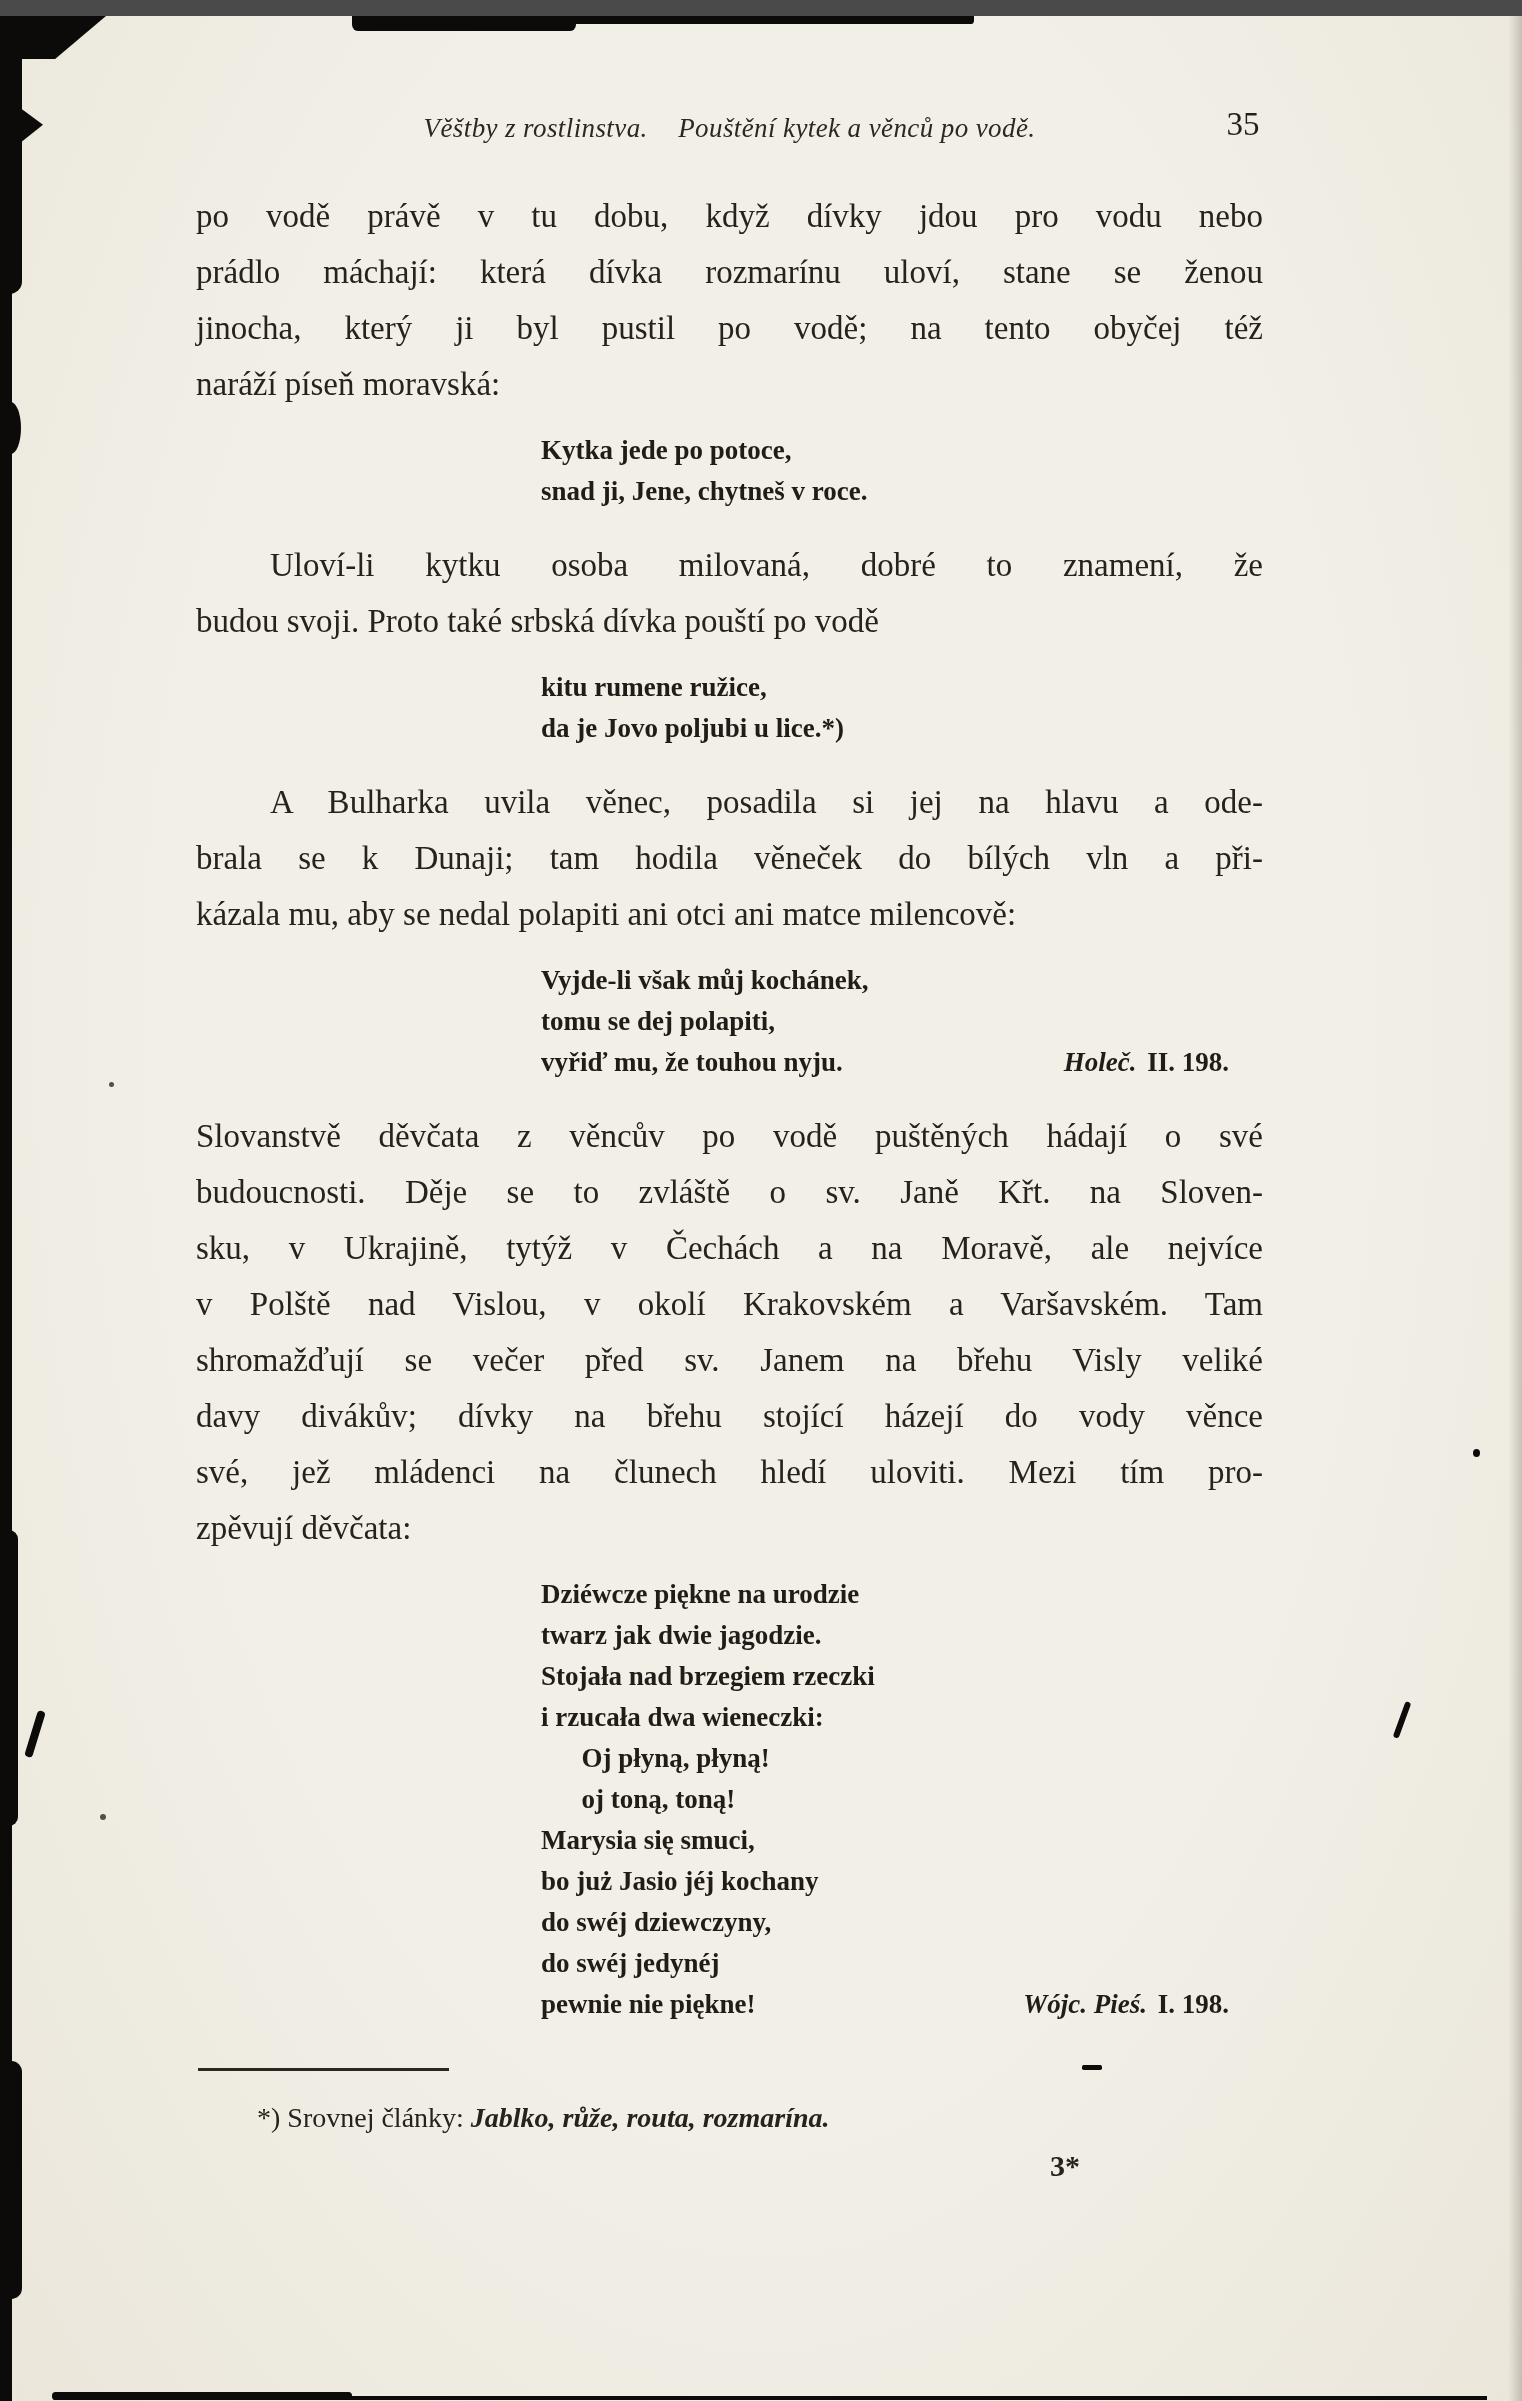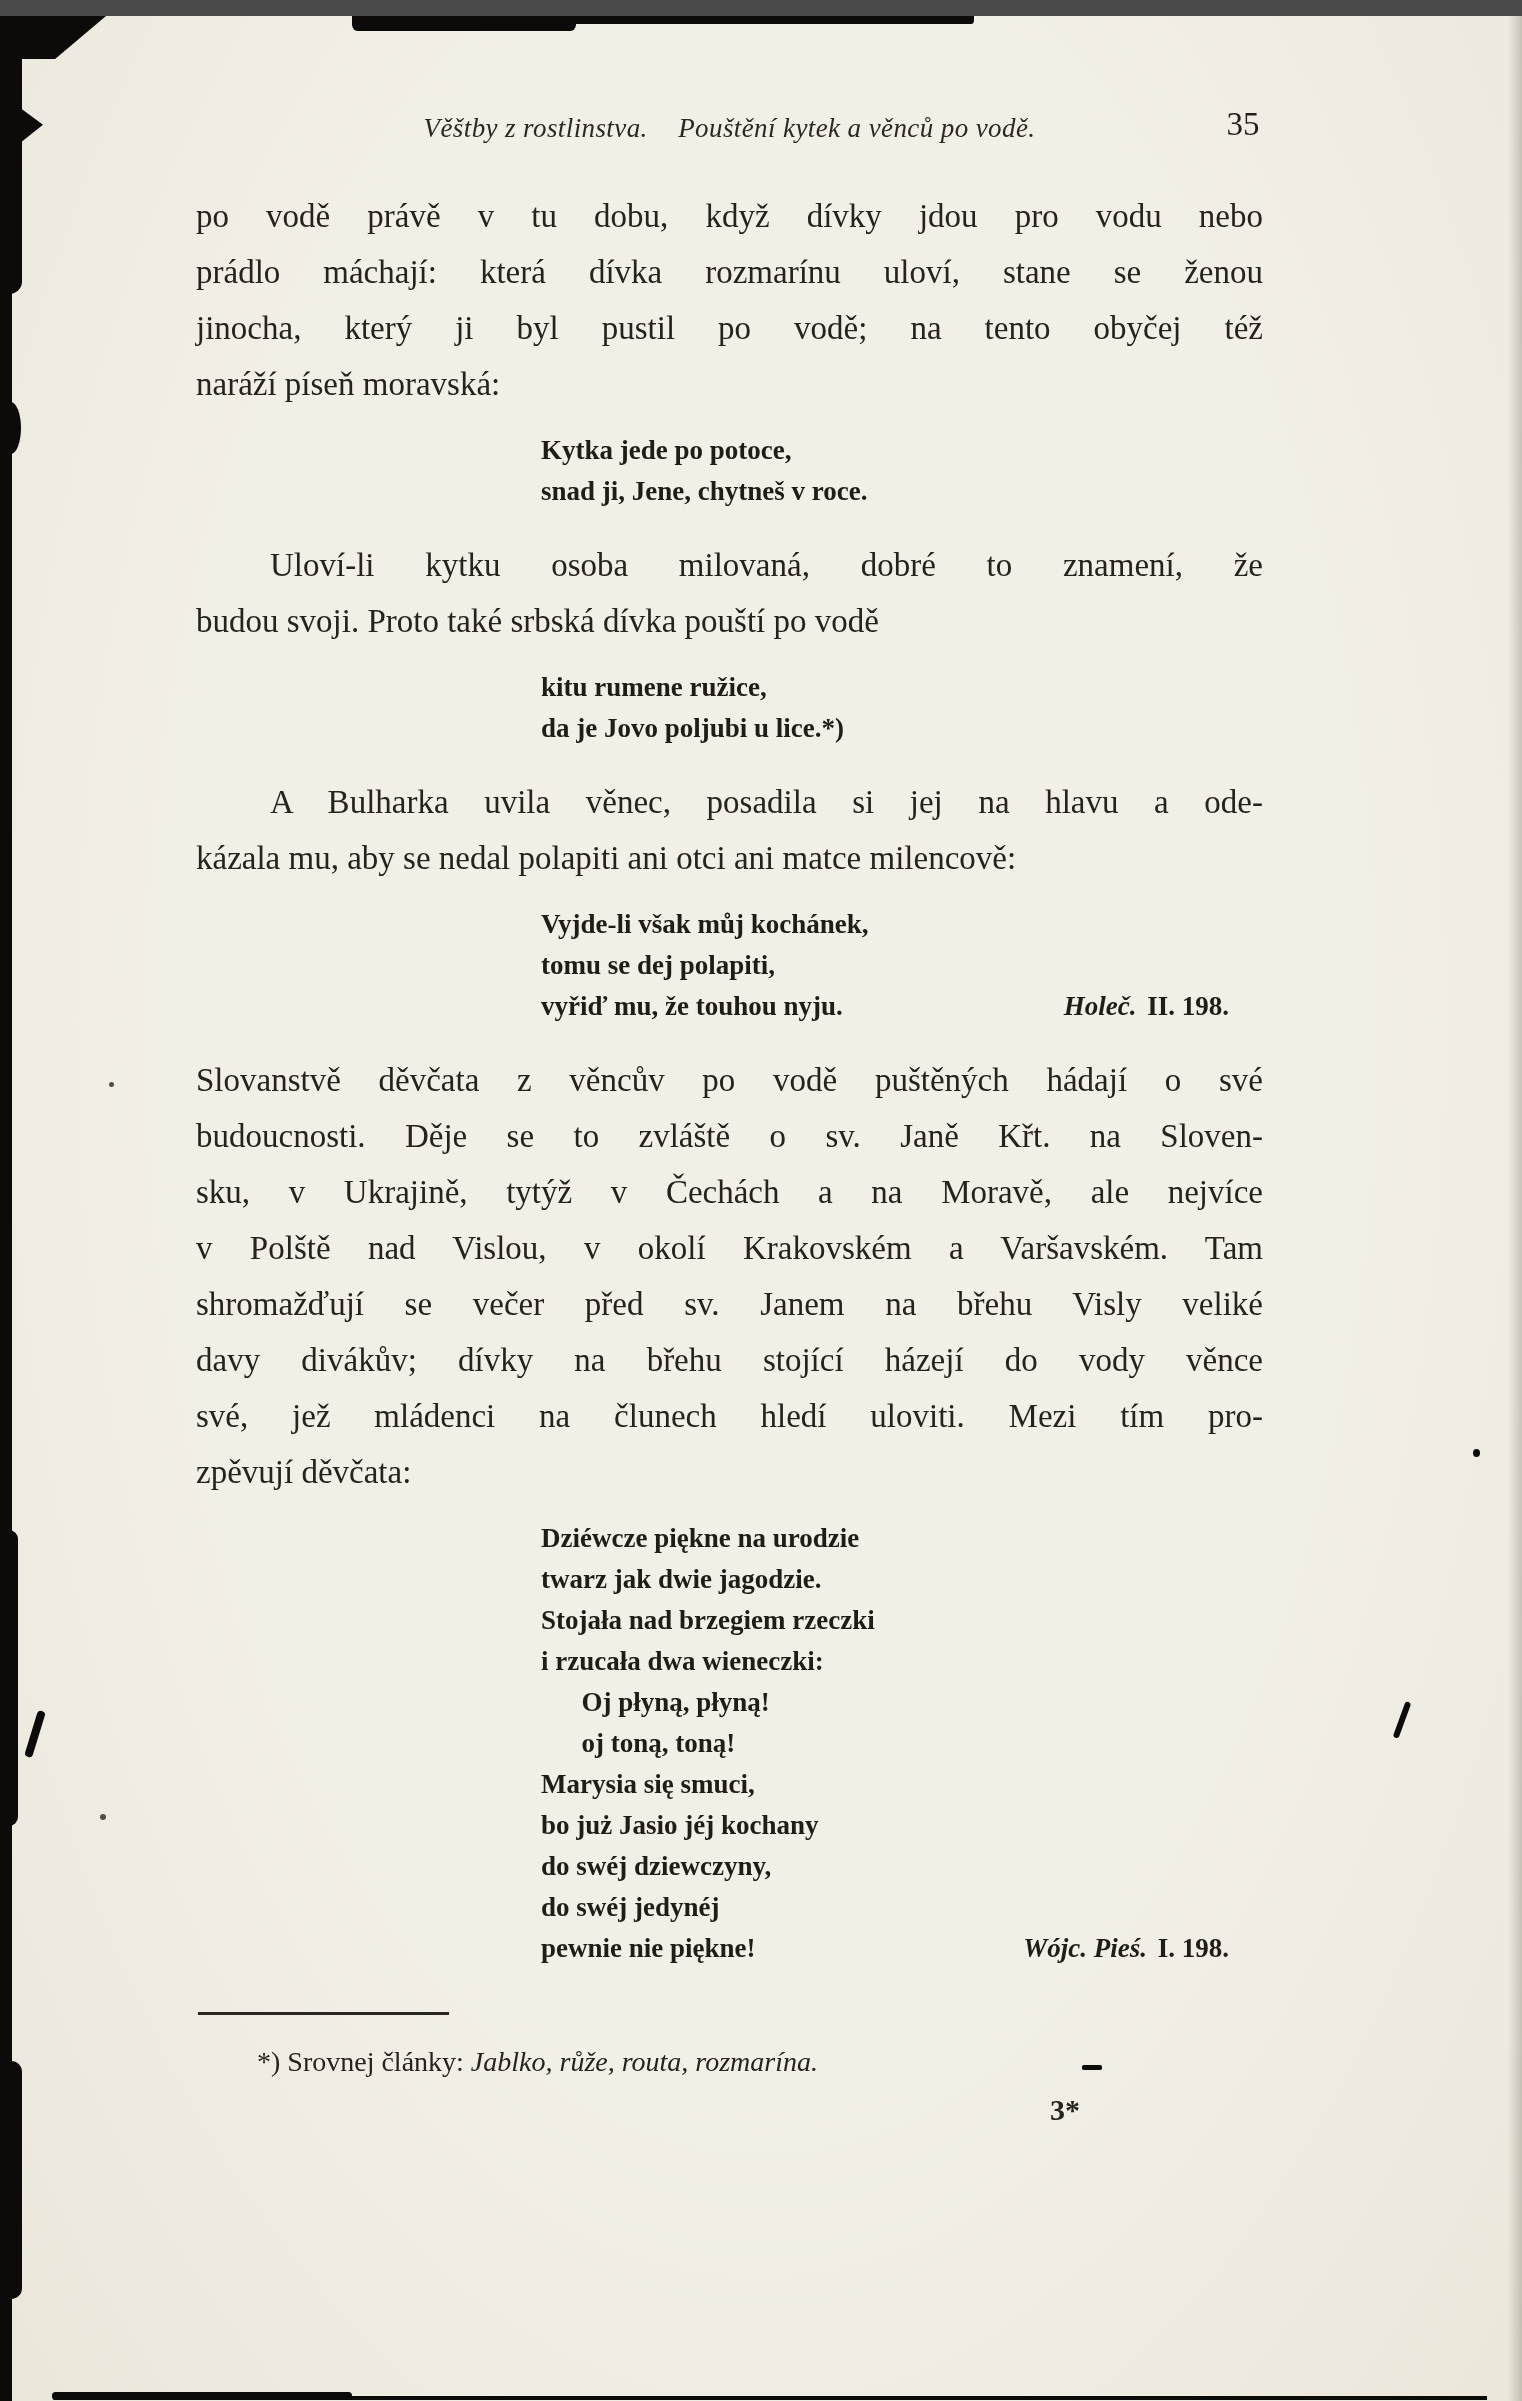--- a/index.html
+++ b/index.html
@@ -48,21 +48,21 @@
   }
   .attribution { font-weight: bold; font-size: 27px; white-space: nowrap; }
   .attribution .attr-name { font-style: italic; }
   .attribution .attr-ref { margin-left: 10.8px; font-style: normal; }
 
   .footnote-rule {
     width: 251px; height: 2.7px; background: #2a2720;
     margin: 43px 0 27px 1.8px;
   }
   .footnote { font-size: 28px; line-height: 39px; text-indent: 61px; }
-  .footnote .fn-italic { font-style: italic; }
+  .footnote .fn-italic { font-style: italic; font-weight: bold; }
   .signature {
     font-size: 30px; font-weight: bold;
     margin: 12.6px 0 0 854px;
   }
 
   
   .artifact { position: absolute; background: #0c0b09; }
   .left-bar        { left: 0; top: 0; width: 11.7px; height: 2401px; }
   .left-bar-wide   { left: 0; top: 0; width: 22.4px; height: 278px; border-radius: 0 0 12.6px 0; }
   .corner-blob     { left: 0; top: 0; width: 106px; height: 43px; clip-path: polygon(0 0, 100% 0, 52% 100%, 0 100%); }
@@ -135,20 +135,21 @@
         <div class="pline last">budou svoji. Proto také srbská dívka pouští po vodě</div>
       </div>
 
     <div class="verse">
         <div class="pline first">kitu rumene ružice,</div>
         <div class="pline last">da je Jovo poljubi u lice.*)</div>
       </div>
 
     <div class="para">
         <div class="pline first">A Bulharka uvila věnec, posadila si jej na hlavu a ode-</div>
+        <div class="pline">brala se k Dunaji; tam hodila věneček do bílých vln a při-</div>
         <div class="pline last">kázala mu, aby se nedal polapiti ani otci ani matce milencově:</div>
       </div>
 
     <div class="verse">
       <div>
           <div class="pline first">Vyjde-li však můj kochánek,</div>
           <div class="pline last">tomu se dej polapiti,</div>
         </div>
       <div class="verse-last-row">
         <span class="vline">vyřiď mu, že touhou nyju.</span>

